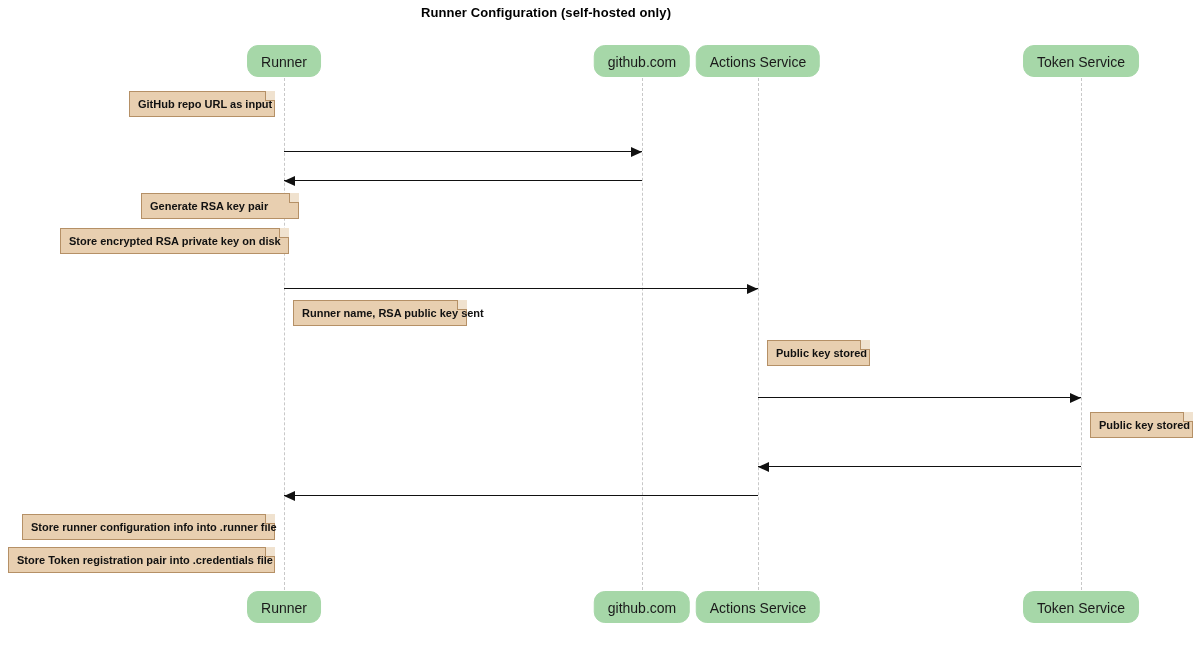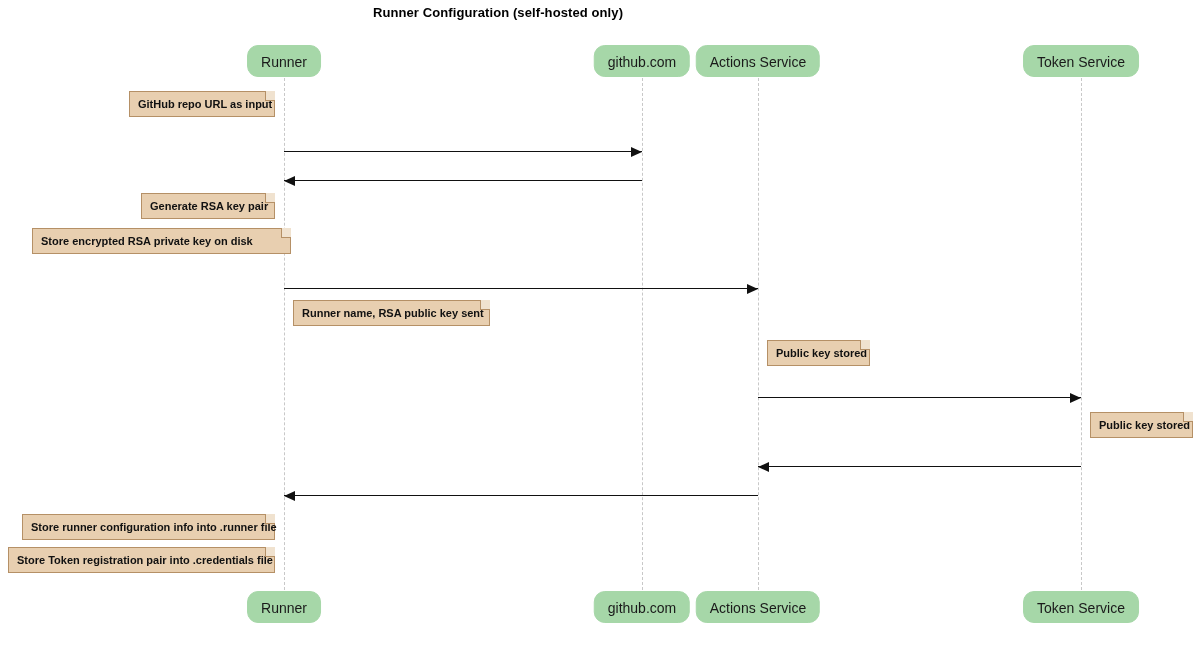--- a/index.html
+++ b/index.html
@@ -21,20 +21,21 @@
   #diagram-title {
     position: absolute;
     top: 5px;
     left: 0;
     width: 996px;
     text-align: center;
     font-size: 13px;
     font-weight: bold;
     color: #000000;
     letter-spacing: 0.1px;
+    padding-left: 48px;
   }
   .lifeline {
     position: absolute;
     width: 0;
     border-left: 1px dashed #c8c8c8;
   }
   .participant {
     position: absolute;
     transform: translateX(-50%);
     background: #a6d7a8;
@@ -137,22 +138,22 @@
       <div class="msg-label" style="left: 919.5px; top: 382px;"></div>
       <div class="msg" style="left: 758px; top: 466px; width: 323px;"></div>
       <div class="arrowhead left" style="top: 462px; left: 758px;"></div>
       <div class="msg-label" style="left: 919.5px; top: 451px;"></div>
       <div class="msg" style="left: 284px; top: 495px; width: 474px;"></div>
       <div class="arrowhead left" style="top: 491px; left: 284px;"></div>
       <div class="msg-label" style="left: 521px; top: 480px;"></div>
     </div>
   <div id="notes-layer">
       <div class="note" style="left: 129px; top: 91px; width: 146px;"><span>GitHub repo URL as input</span><span class="fold"></span></div>
-      <div class="note" style="left: 141px; top: 193px; width: 134px;"><span>Generate RSA key pair</span><span class="fold"></span></div>
-      <div class="note" style="left: 32px; top: 228px; width: 259px;"><span>Store encrypted RSA private key on disk</span><span class="fold"></span></div>
-      <div class="note" style="left: 293px; top: 300px; width: 197px;"><span>Runner name, RSA public key sent</span><span class="fold"></span></div>
+      <div class="note" style="left: 141px; top: 193px; width: 158px;"><span>Generate RSA key pair</span><span class="fold"></span></div>
+      <div class="note" style="left: 60px; top: 228px; width: 229px;"><span>Store encrypted RSA private key on disk</span><span class="fold"></span></div>
+      <div class="note" style="left: 293px; top: 300px; width: 174px;"><span>Runner name, RSA public key sent</span><span class="fold"></span></div>
       <div class="note" style="left: 767px; top: 340px; width: 103px;"><span>Public key stored</span><span class="fold"></span></div>
       <div class="note" style="left: 1090px; top: 412px; width: 103px;"><span>Public key stored</span><span class="fold"></span></div>
       <div class="note" style="left: 22px; top: 514px; width: 253px;"><span>Store runner configuration info into .runner file</span><span class="fold"></span></div>
       <div class="note" style="left: 8px; top: 547px; width: 267px;"><span>Store Token registration pair into .credentials file</span><span class="fold"></span></div>
     </div>
 
 </div>
 
 </body></html>

